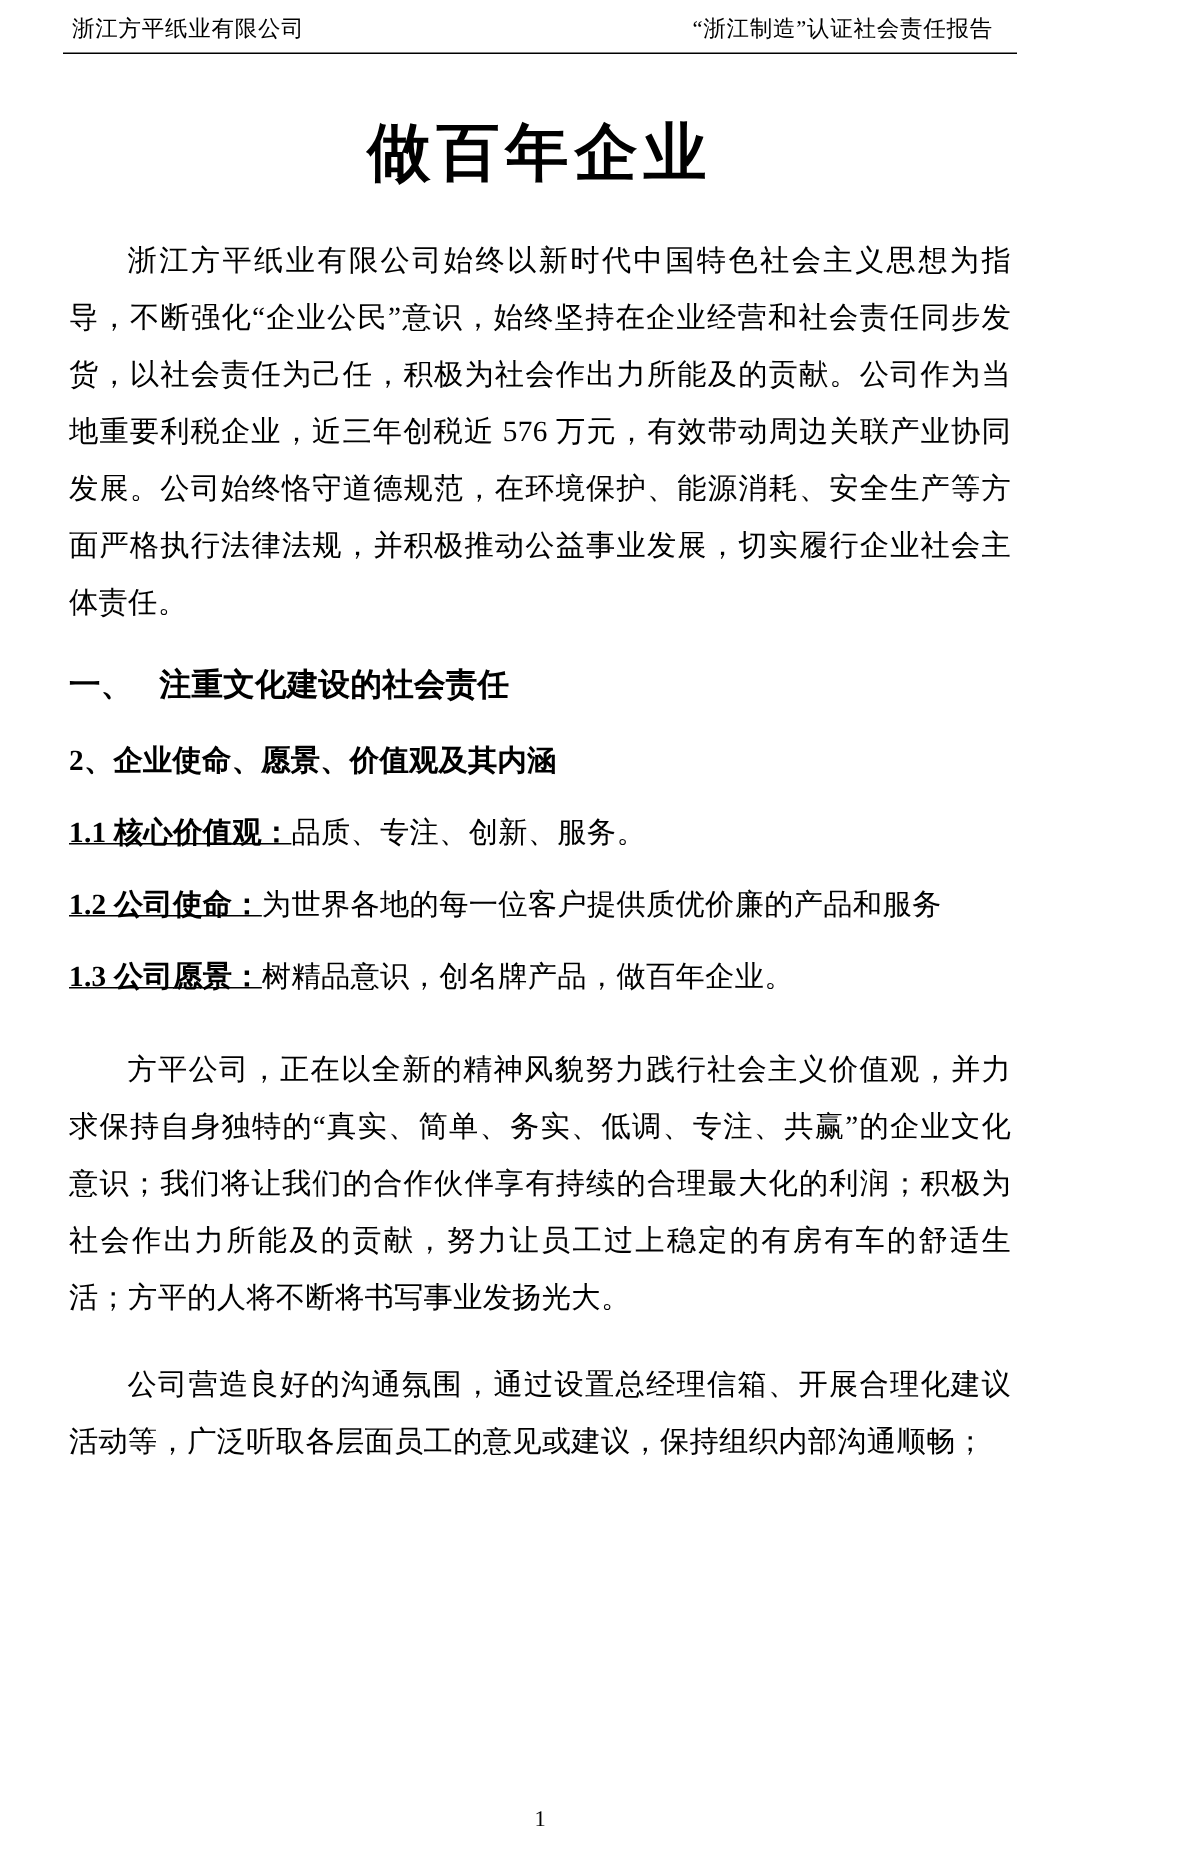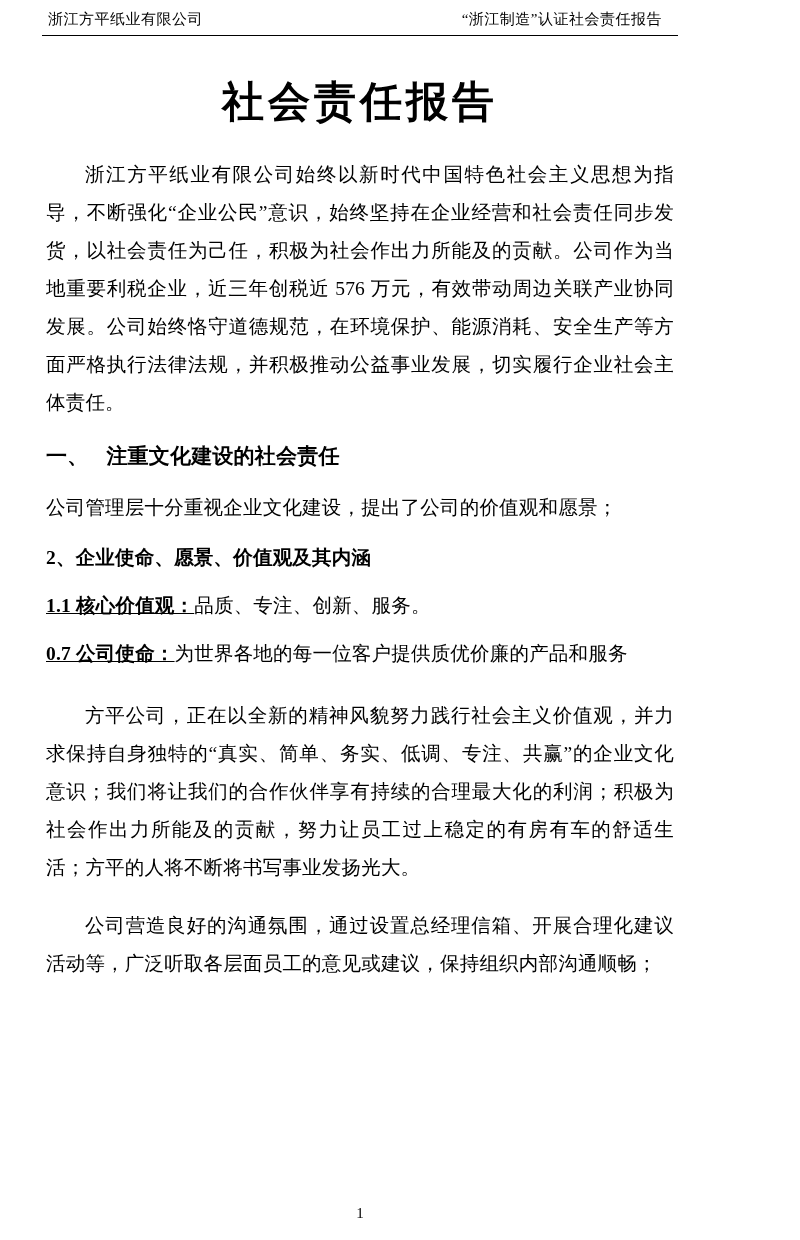--- a/index.html
+++ b/index.html
@@ -117,42 +117,44 @@
 <body>
 
 <div class="page">
 
   <div class="header">
     <span class="header-left">浙江方平纸业有限公司</span>
     <span class="header-right">“浙江制造”认证社会责任报告</span>
   </div>
   <div class="header-rule"></div>
 
-  <h1 class="doc-title">社会责任报告</h1>
+  <h1 class="doc-title">做百年企业</h1>
 
   <div class="content">
 
     <p class="body indent">浙江方平纸业有限公司始终以新时代中国特色社会主义思想为指导，不断强化“企业公民”意识，始终坚持在企业经营和社会责任同步发货，以社会责任为己任，积极为社会作出力所能及的贡献。公司作为当地重要利税企业，近三年创税近 576 万元，有效带动周边关联产业协同发展。公司始终恪守道德规范，在环境保护、能源消耗、安全生产等方面严格执行法律法规，并积极推动公益事业发展，切实履行企业社会主体责任。</p>
 
     <div class="section-head">
       <span class="num">一、</span><span>注重文化建设的社会责任</span>
     </div>
 
-    <p class="body">公司管理层十分重视企业文化建设，提出了公司的价值观和愿景；</p>
 
     <div class="sub-head">2、企业使命、愿景、价值观及其内涵</div>
 
     <div class="item">
       <span class="lead">1.1 核心价值观：</span><span>品质、专注、创新、服务。</span>
     </div>
 
     <div class="item">
-      <span class="lead">0.7 公司使命：</span><span>为世界各地的每一位客户提供质优价廉的产品和服务</span>
+      <span class="lead">1.2 公司使命：</span><span>为世界各地的每一位客户提供质优价廉的产品和服务</span>
     </div>
 
+    <div class="item">
+      <span class="lead">1.3 公司愿景：</span><span>树精品意识，创名牌产品，做百年企业。</span>
+    </div>
 
     <div class="para-gap"></div>
 
     <p class="body indent">方平公司，正在以全新的精神风貌努力践行社会主义价值观，并力求保持自身独特的“真实、简单、务实、低调、专注、共赢”的企业文化意识；我们将让我们的合作伙伴享有持续的合理最大化的利润；积极为社会作出力所能及的贡献，努力让员工过上稳定的有房有车的舒适生活；方平的人将不断将书写事业发扬光大。</p>
 
     <div class="para-gap"></div>
 
     <p class="body indent">公司营造良好的沟通氛围，通过设置总经理信箱、开展合理化建议活动等，广泛听取各层面员工的意见或建议，保持组织内部沟通顺畅；</p>
 
   </div>

